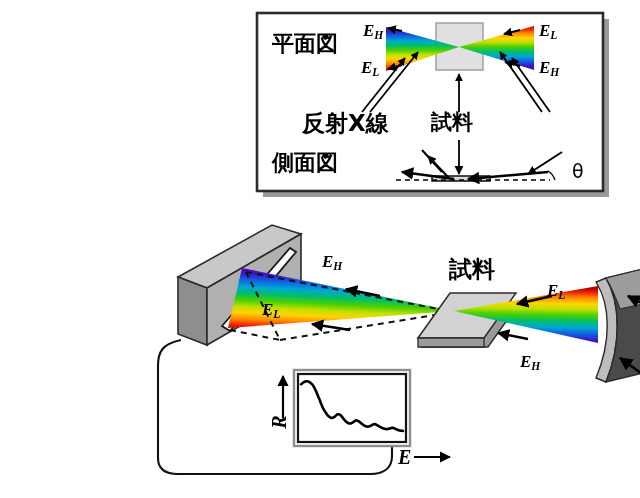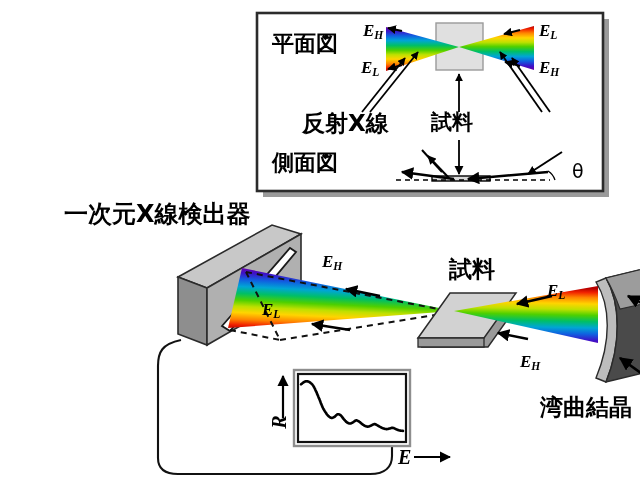--- a/index.html
+++ b/index.html
@@ -212,25 +212,23 @@
   <div class="lbl ital E-lab" style="left:311px;top:59px;">
     <span>E</span><span class="sub">L</span>
   </div>
   <div class="lbl ital E-lab" style="left:489px;top:22px;">
     <span>E</span><span class="sub">L</span>
   </div>
   <div class="lbl ital E-lab" style="left:489px;top:59px;">
     <span>E</span><span class="sub">H</span>
   </div>
 
-  <div class="lbl jp" style="left:14px;top:202px;font-size:24px;">一次元X線検出器</div>
 
   <div class="lbl jp" style="left:399px;top:258px;font-size:23px;">試料</div>
 
-  <div class="lbl jp" style="left:490px;top:396px;font-size:23px;">湾曲結晶</div>
 
   <div class="lbl ital E-lab" style="left:272px;top:253px;">
     <span>E</span><span class="sub">H</span>
   </div>
   <div class="lbl ital E-lab" style="left:212px;top:301px;">
     <span>E</span><span class="sub">L</span>
   </div>
   <div class="lbl ital E-lab" style="left:497px;top:282px;">
     <span>E</span><span class="sub">L</span>
   </div>

